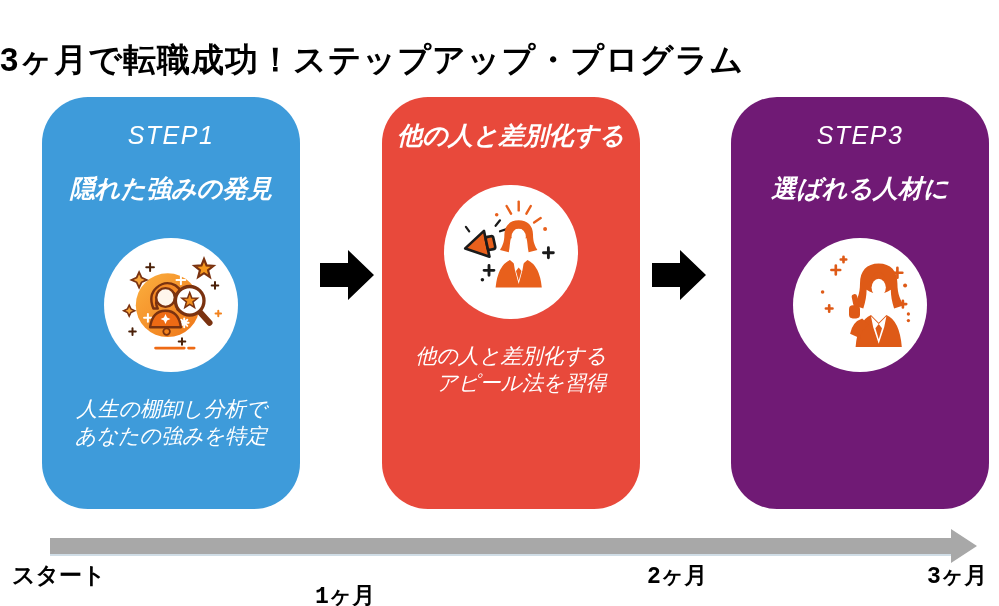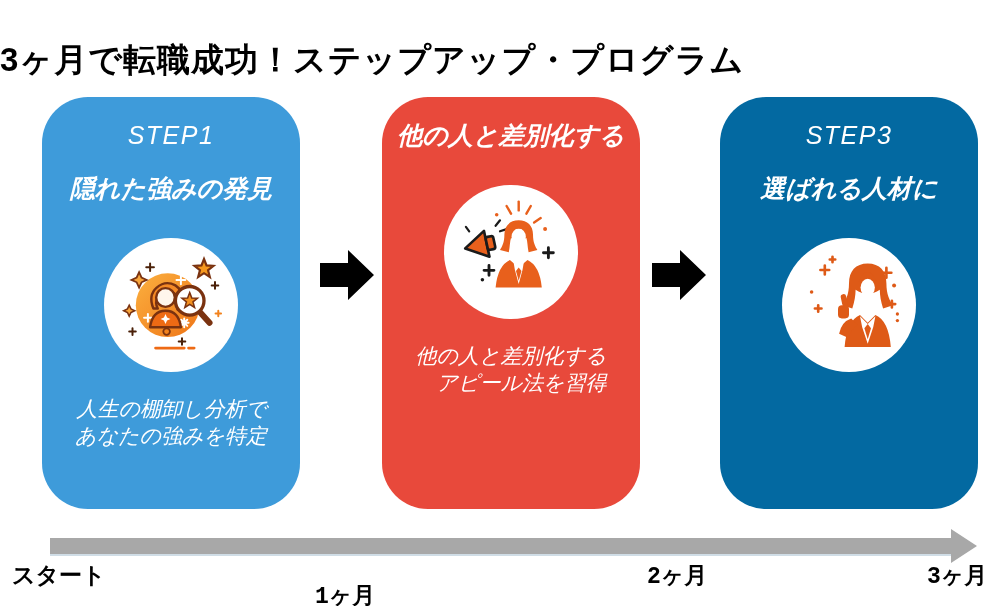--- a/index.html
+++ b/index.html
@@ -152,21 +152,21 @@
       <span>アピール法を習得</span>
     </div>
   </section>
 
   <div class="flow-arrow a2">
     <svg viewBox="0 0 54 50">
         <path d="M0 13 H28 V0 L54 25 L28 50 V37 H0 Z" fill="#000000"></path>
       </svg>
   </div>
 
-  <section class="card c3" style="background-color: #0369a1;">
+  <section class="card c3" style="background-color: #701a75; margin-left: 11px;">
     <div class="step-label">STEP3</div>
     <div class="step-heading">選ばれる人材に</div>
     <div class="icon-circle">
       <span>
         <svg viewBox="0 0 100 100">
           <g stroke="#DE5A17" stroke-width="2.4" stroke-linecap="round" fill="none">
             <path d="M28 16 v8 M24 20 h8"></path>
             <path d="M84 18 v9 M79.5 22.5 h9"></path>
             <path d="M89 48 v6 M86 51 h6"></path>
             <path d="M22 52 v6 M19 55 h6"></path>

